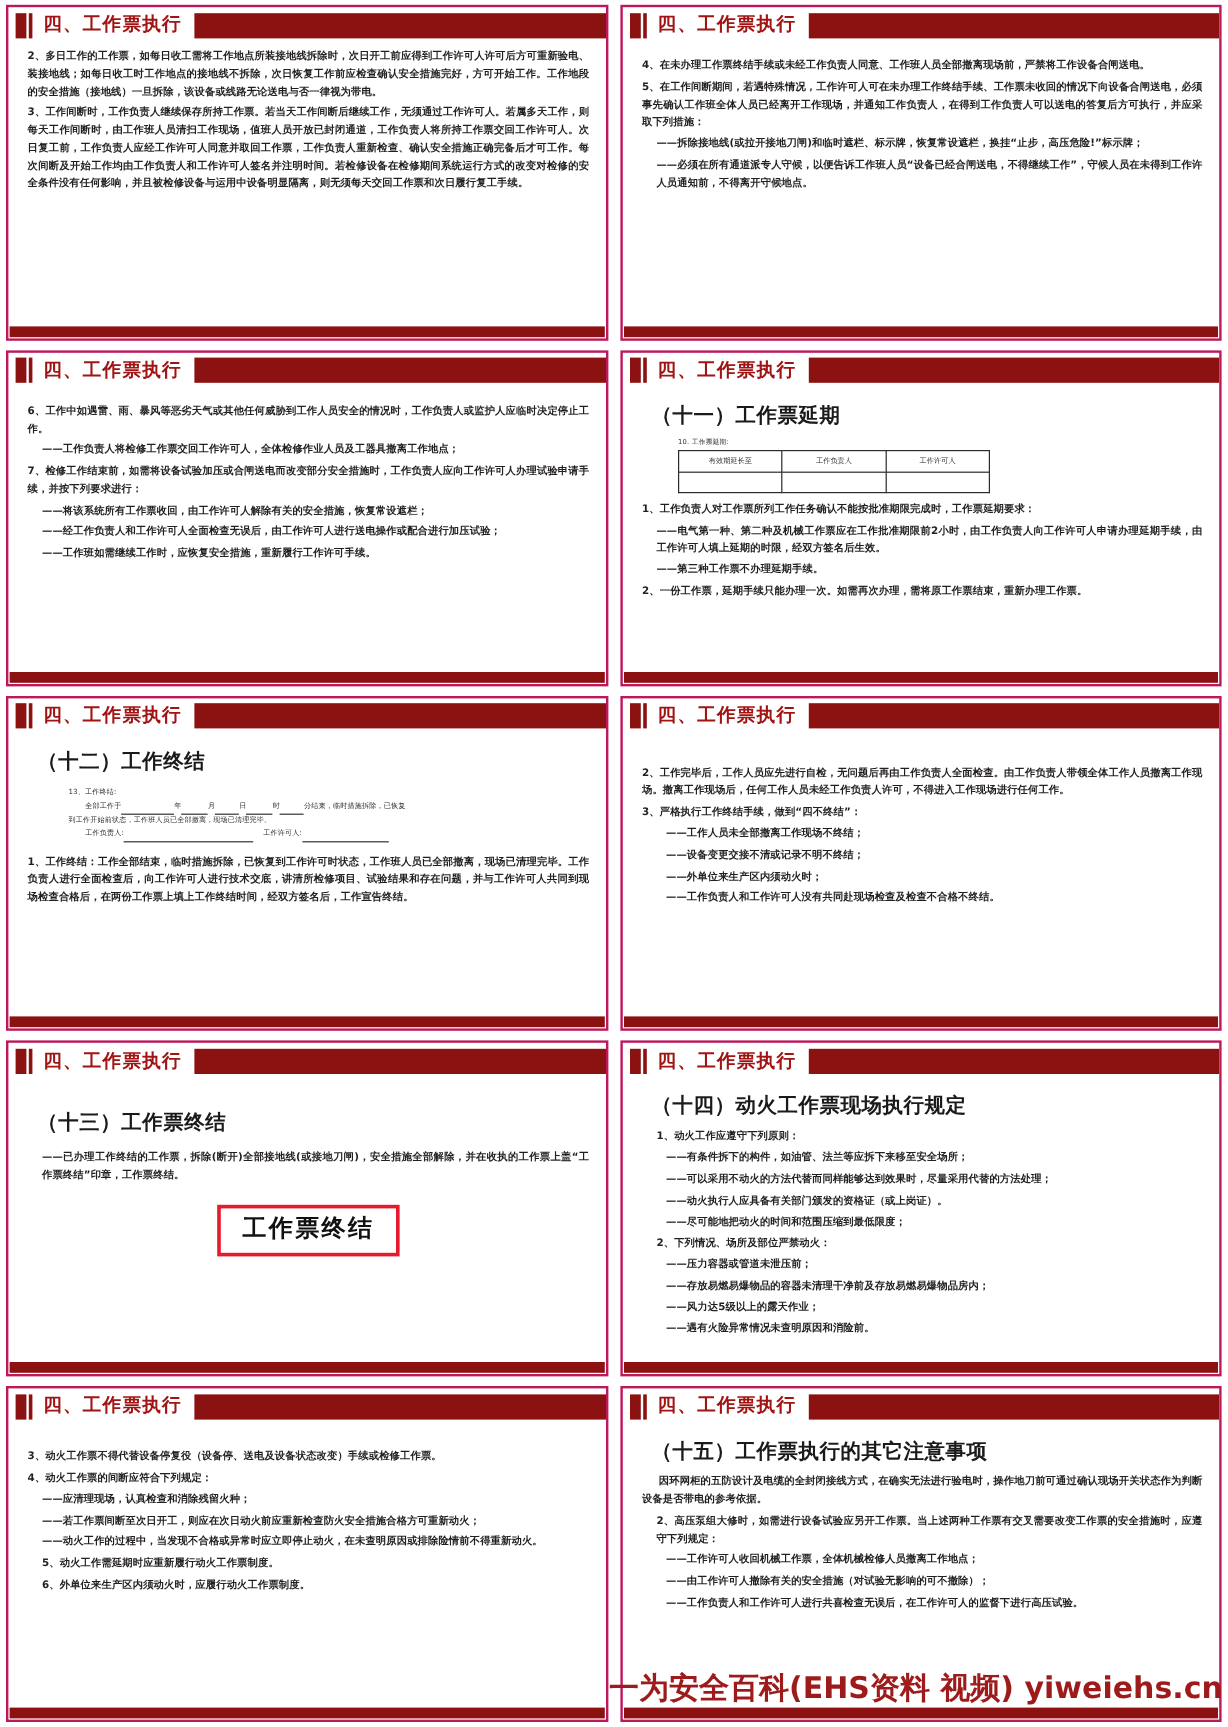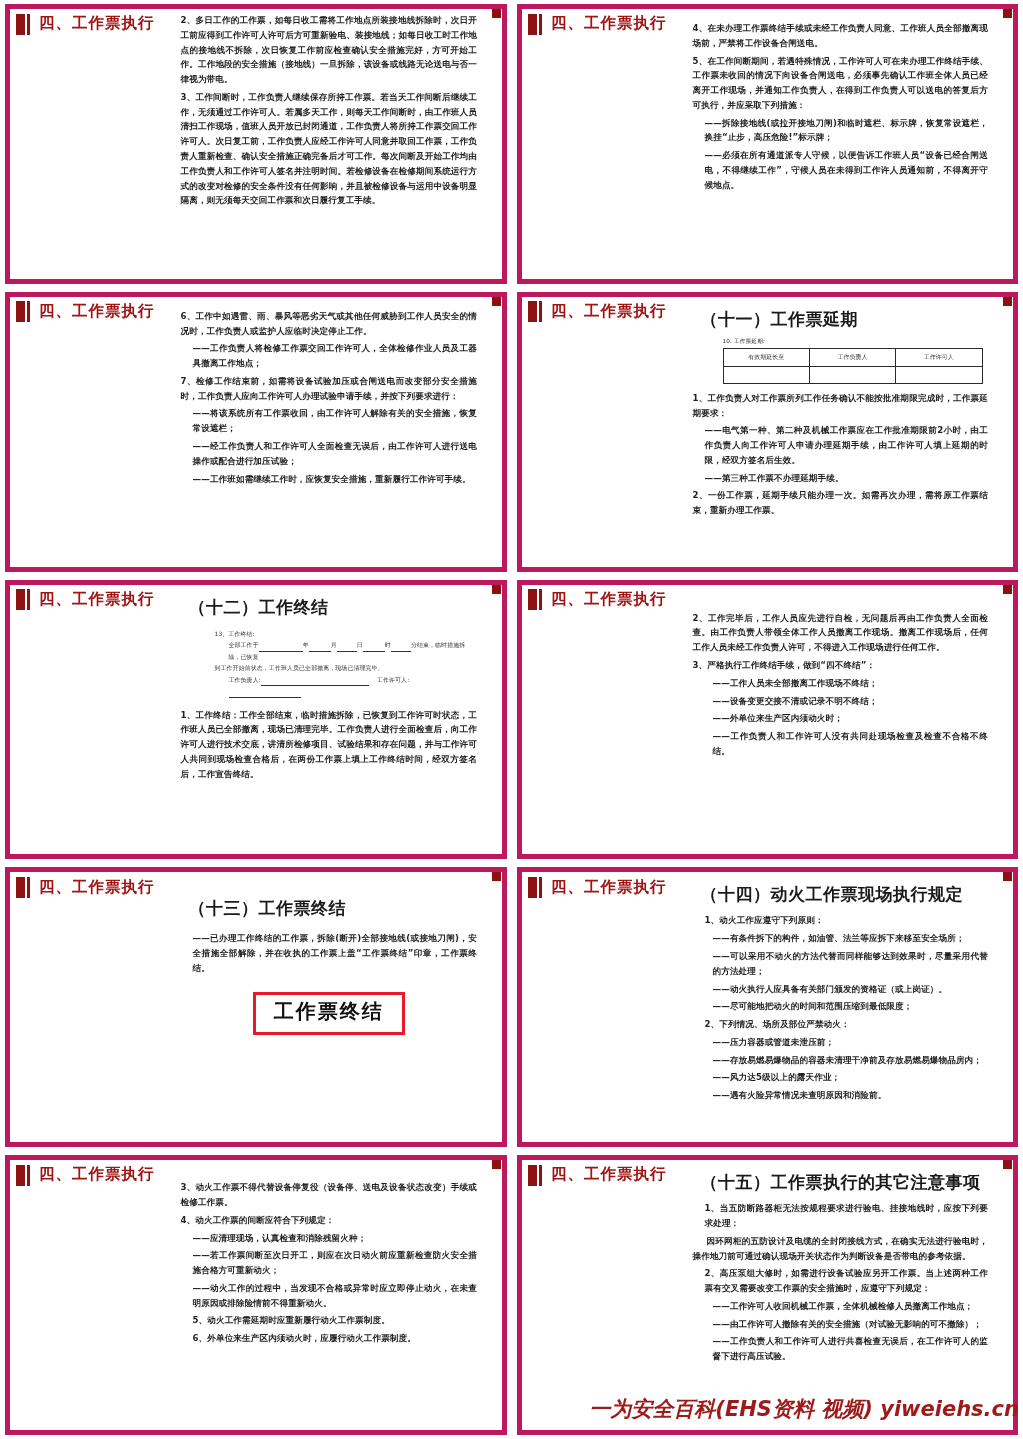--- a/index.html
+++ b/index.html
@@ -14,25 +14,25 @@
     width:1023px;height:1439px;
     display:grid;
     grid-template-columns:512px 511px;
     grid-template-rows:repeat(5,287.8px);
     box-sizing:border-box;
   }
   .slide{
     position:relative;
     box-sizing:border-box;
     background:#ffffff;
-    border:5px solid #be185d;
+    border:2px solid #be185d;
     margin:4px 5px;
     overflow:hidden;
     display:flex;
-    flex-direction:row;
+    flex-direction:column;
   }
   
   .sl-head{
     position:relative;
     height:30px;
     flex:0 0 30px;
     display:flex;
     align-items:center;
     padding-left:6px;
     box-sizing:border-box;
@@ -134,23 +134,22 @@
     font-weight:700;
     color:#111;
     letter-spacing:2px;
     background:#fff;
   }
   
   .watermark{
     position:absolute;
     right:4px;
     bottom:16px;
-    font-size:21px;
+    font-size:25px;
     font-weight:700;
-    font-style:italic;
     color:#9e1b1b;
     letter-spacing:0px;
     white-space:nowrap;
     pointer-events:none;
     font-family:"DejaVu Sans","Liberation Sans",sans-serif;
   }
   .spacer{height:8px;}
 </style>
 </head>
 <body>
@@ -348,21 +347,20 @@
 
   <div class="slide">
     <div class="sl-head">
       <div class="head-tab"></div>
       <div class="head-tab2"></div>
       <div class="head-title">四、工作票执行</div>
       <div class="head-bar"></div>
     </div>
     <div class="sl-body">
       <div class="subhead">（十五）工作票执行的其它注意事项</div>
-      <p class="para ind">1、当五防断路器柜无法按规程要求进行验电、挂接地线时，应按下列要求处理：</p>
       <p class="para" style="text-indent:14px">因环网柜的五防设计及电缆的全封闭接线方式，在确实无法进行验电时，操作地刀前可通过确认现场开关状态作为判断设备是否带电的参考依据。</p>
       <p class="para ind">2、高压泵组大修时，如需进行设备试验应另开工作票。当上述两种工作票有交叉需要改变工作票的安全措施时，应遵守下列规定：</p>
       <p class="para ind2">——工作许可人收回机械工作票，全体机械检修人员撤离工作地点；</p>
       <p class="para ind2">——由工作许可人撤除有关的安全措施（对试验无影响的可不撤除）；</p>
       <p class="para ind2">——工作负责人和工作许可人进行共喜检查无误后，在工作许可人的监督下进行高压试验。</p>
     </div>
     <div class="sl-foot"></div>
   </div>
 
 </div>

